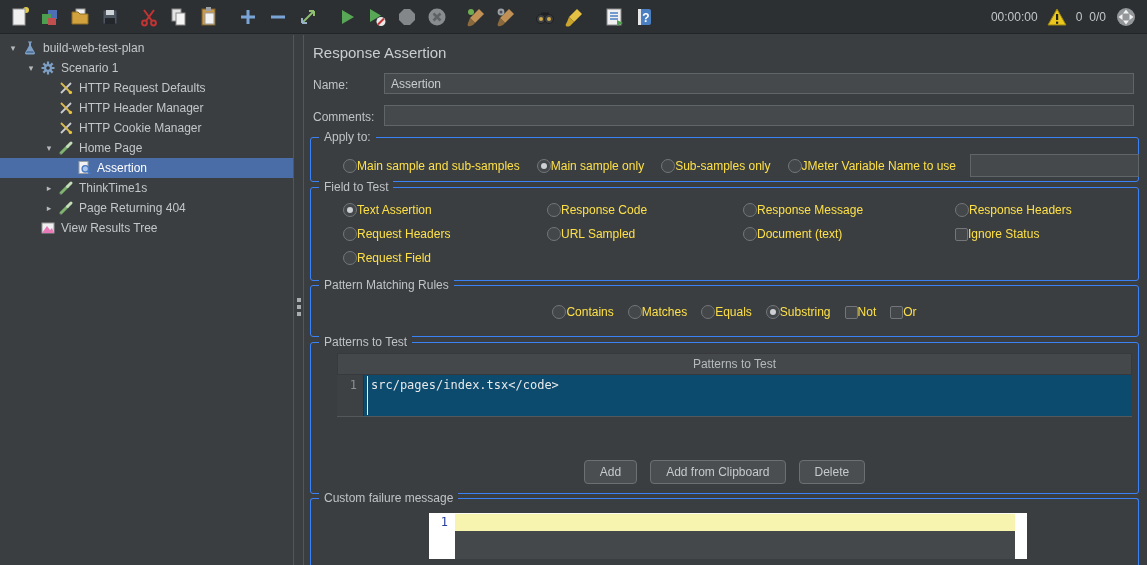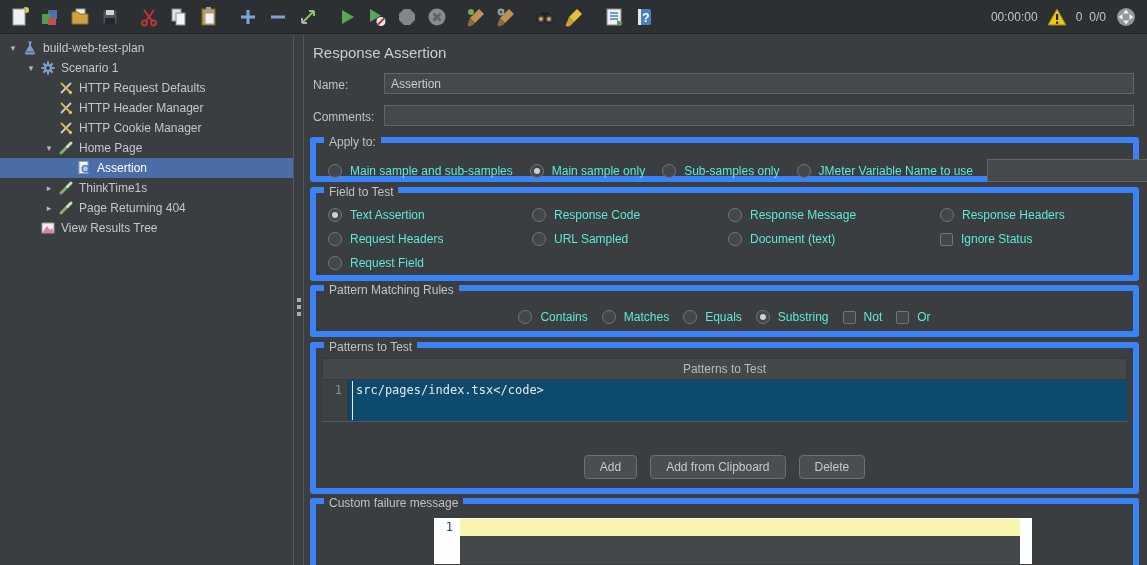--- a/index.html
+++ b/index.html
@@ -28,24 +28,24 @@
   .grip { position:absolute; left:3px; top:260px; }
   .grip i { display:block; width:4px; height:4px; background:#a9adb0; margin:3px 0; }
 
   
   .main { position:absolute; left:304px; top:35px; right:0; bottom:0; }
   .ptitle { position:absolute; left:9px; top:9px; font-size:15px; color:#c9cdcf; }
   .flabel { position:absolute; font-size:12px; color:#bfc3c5; }
   .ti { position:absolute; background:#46494c; border:1px solid #606568; color:#c9cdcf;
         font-size:12px; font-family:"Liberation Sans", sans-serif; padding:0 6px; height:21px; outline:none; }
 
-  .fset { position:absolute; border:6px solid #3b82f6; border-radius:3px; }
+  .fset { position:absolute; border:1px solid #3b82f6; border-radius:3px;padding-left:20px; }
   .legend { position:absolute; top:-8px; left:8px; background:#3b3e41; padding:0 5px; font-size:12px; color:#bfc3c5; white-space:nowrap; }
 
-  .opt { display:flex; align-items:center; gap:8px; font-size:12px; color:#5eead4; white-space:nowrap; }
+  .opt { display:flex; align-items:center; gap:0; font-size:12px; color:#fde047; white-space:nowrap; }
   .radio { width:14px; height:14px; border-radius:50%; background:#43474a; border:1px solid #72767a; flex:none; }
   .radio.on { display:flex; align-items:center; justify-content:center; }
   .radio.on::after { content:''; width:6px; height:6px; border-radius:50%; background:#cdd1d3; }
   .check { width:13px; height:13px; background:#43474a; border:1px solid #72767a; border-radius:2px; flex:none; }
 
   .applyrow { display:flex; align-items:center; gap:17px; margin:16px 0 0 12px; }
   .fgrid { display:grid; grid-template-columns:204px 196px 212px auto; row-gap:10px; margin:15px 0 0 12px; }
   .rulesrow { display:flex; align-items:center; justify-content:center; gap:14px; margin-top:19px; }
 
   .ptable { margin:10px 6px 0 6px; }

